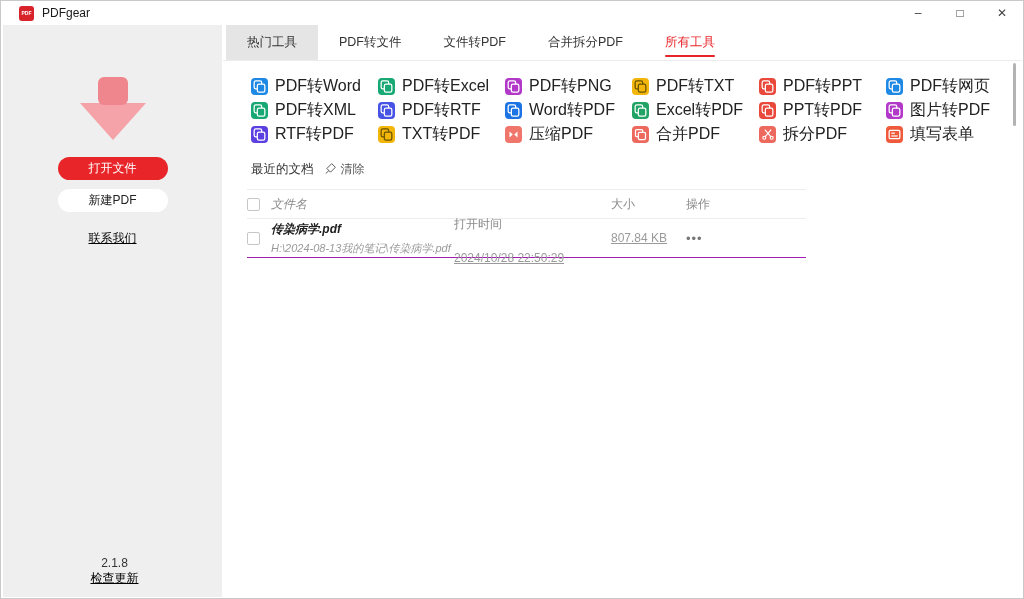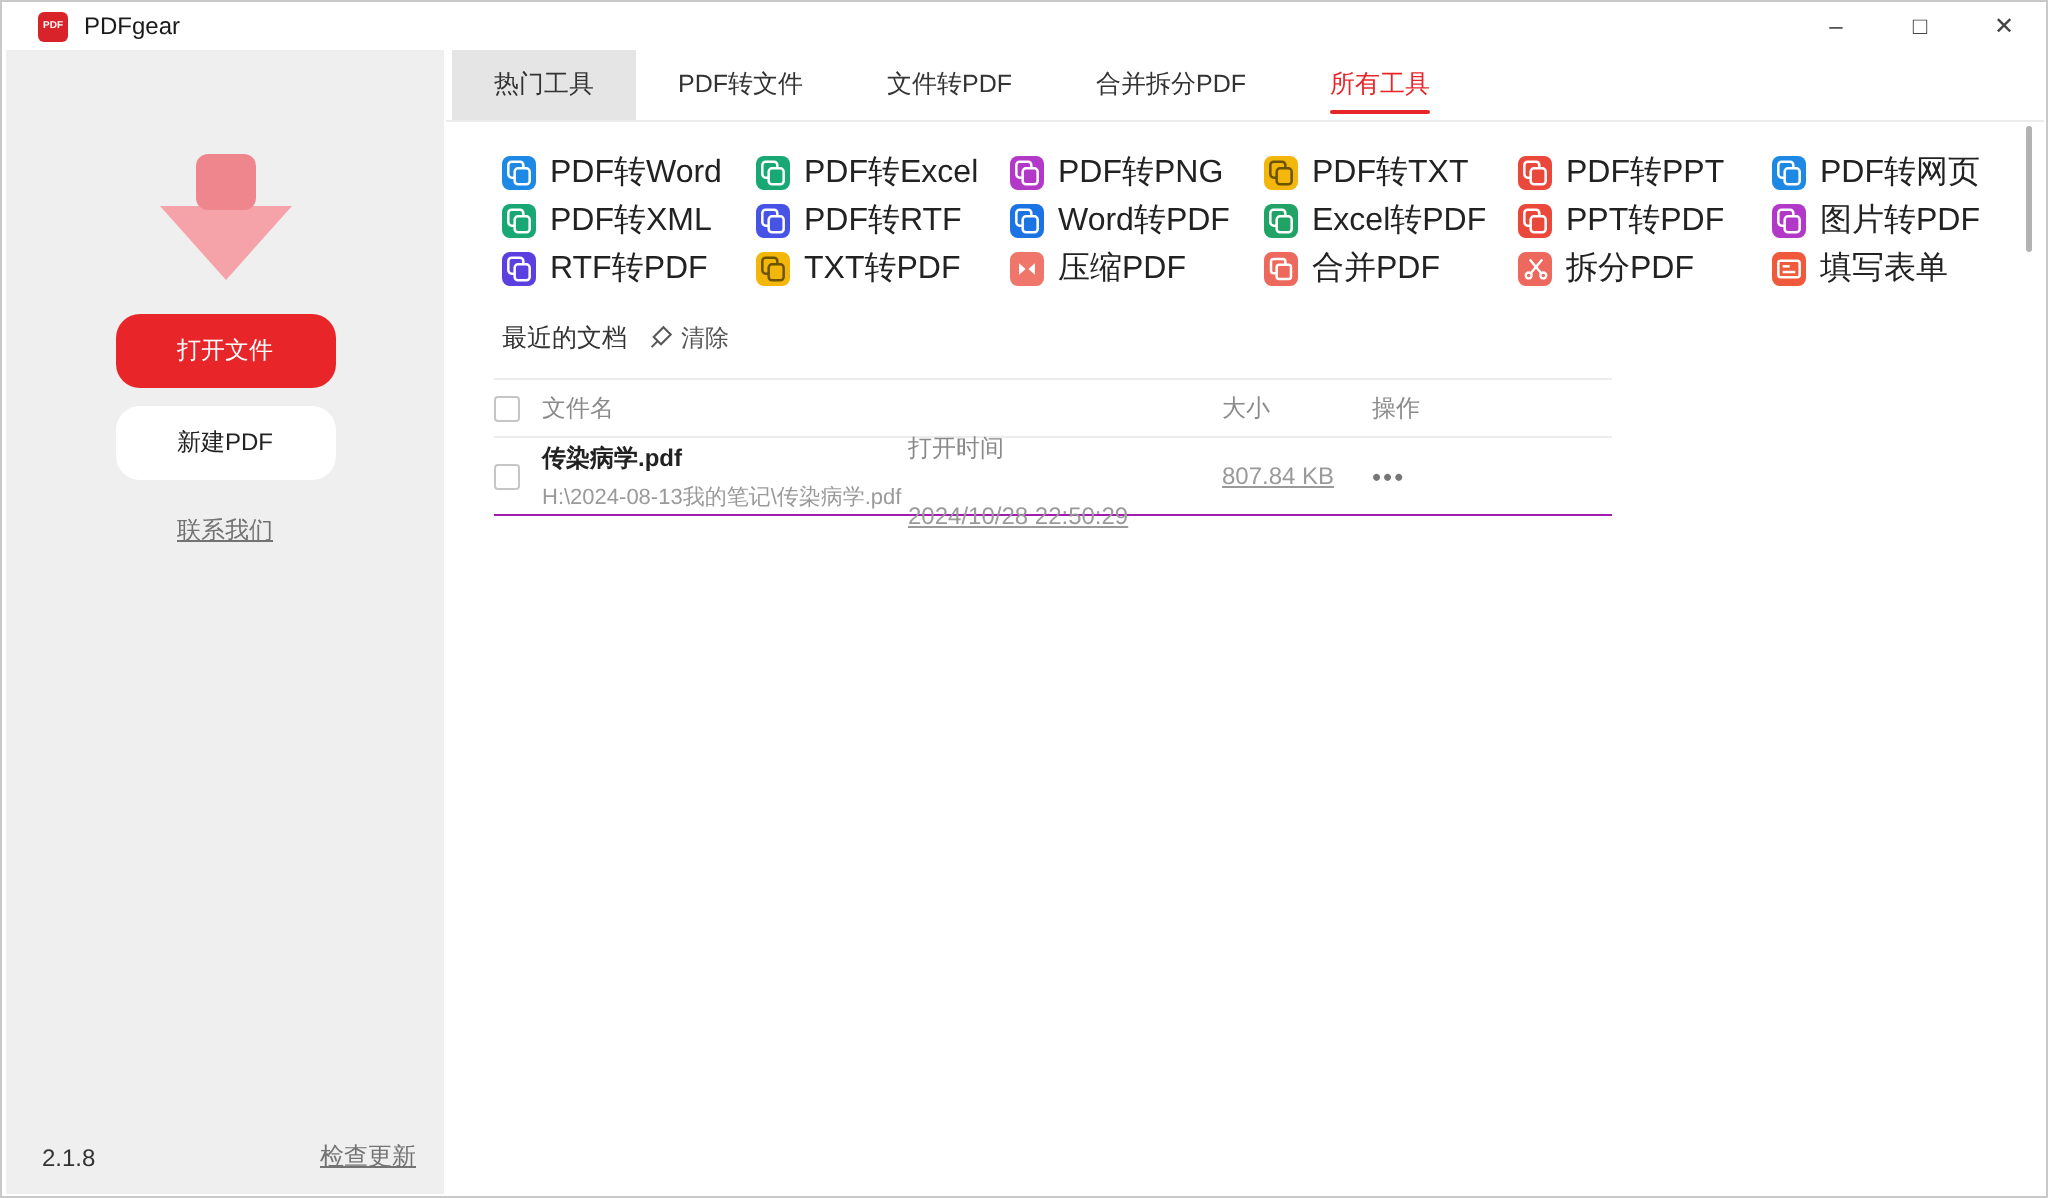--- a/index.html
+++ b/index.html
@@ -21,29 +21,29 @@
     justify-content:center; font-size:12px; color:#444; cursor:default; }
   
   .sidebar { position:absolute; top:24px; left:2px; width:219px; bottom:1px;
     background:#efefef; }
   .arrow-wrap { position:relative; width:66px; height:64px; margin:52px auto 0; }
   .arrow-tri { position:absolute; left:0; top:26px; width:0; height:0;
     border-left:33px solid transparent; border-right:33px solid transparent;
     border-top:37px solid #F5A2A8; }
   .arrow-rect { position:absolute; left:18px; top:0; width:30px; height:28px;
     background:#F0868D; border-radius:6px; }
-  .btn { width:110px; height:37px; border-radius:12px; display:flex;
+  .btn { width:110px; height:23px; border-radius:12px; display:flex;
     align-items:center; justify-content:center; font-size:12px; margin:0 auto;
     cursor:pointer; }
   .btn-open { background:#E8262A; color:#fff; margin-top:16px; }
   .btn-new { background:#fff; color:#222; margin-top:9px; }
   .contact-row { text-align:center; margin-top:16px; }
-  a.link { color:#737373; font-size:12px; text-decoration:underline; cursor:pointer; }
+  a.link { color:#000000; font-size:12px; text-decoration:underline; cursor:pointer; }
   .sidebar-bottom { position:absolute; bottom:10px; left:18px; right:14px;
-    display:flex; justify-content:space-between; align-items:center; }
+    display:flex; justify-content:space-between; align-items:center;flex-direction:column; }
   .version { font-size:12px; color:#333; }
   
   .main { position:absolute; left:222px; top:24px; right:1px; bottom:1px; background:#fff; }
   .tab-bar { display:flex; height:36px; border-bottom:1px solid #ececec;
     padding-left:3px; align-items:stretch; }
   .tab { display:flex; align-items:center; padding:0 21px; font-size:12.5px;
     color:#333; position:relative; cursor:pointer; white-space:nowrap; }
   .tab.hl { background:#e5e5e5; }
   .tab.active { color:#E8262A; }
   .tab.active::after { content:""; position:absolute; left:21px; right:21px;
@@ -56,21 +56,21 @@
     display:flex; align-items:center; justify-content:center; }
   .recent-head { margin:15px 0 0 28px; display:flex; align-items:center; }
   .recent-title { font-size:12.5px; color:#333; }
   .clear-btn { display:flex; align-items:center; gap:4px; margin-left:10px;
     font-size:12px; color:#555; cursor:pointer; }
   .table { margin:11px 0 0 24px; width:559px; font-size:12px; }
   .t-head { display:flex; height:30px; align-items:center;
     border-top:1px solid #ededed; border-bottom:1px solid #ededed; color:#8a8a8a; }
   .t-row { display:flex; height:39px; align-items:center; border-bottom:1px solid #a21caf; }
   .c-check { width:24px; display:flex; align-items:center; }
-  .c-name { width:183px; }
+  .c-name { width:183px;font-style:italic; }
   .c-time { width:157px; color:inherit;margin-top:40px; }
   .c-size { width:75px; }
   .c-act { flex:1; }
   .t-row .c-time, .t-row .c-size { color:#9a9a9a;text-decoration:underline; }
   .checkbox { width:13px; height:13px; border:1px solid #c6c6c6; border-radius:2px;
     background:#fff; cursor:pointer; }
   .file-name { font-weight:bold; color:#222; font-size:12px; }
   .file-path { color:#9a9a9a; font-size:11px; margin-top:3px; }
   .dots { color:#777; font-size:13px; letter-spacing:1px; cursor:pointer; }
   .scroll-thumb { position:absolute; left:1012px; top:62px; width:3px; height:63px;

